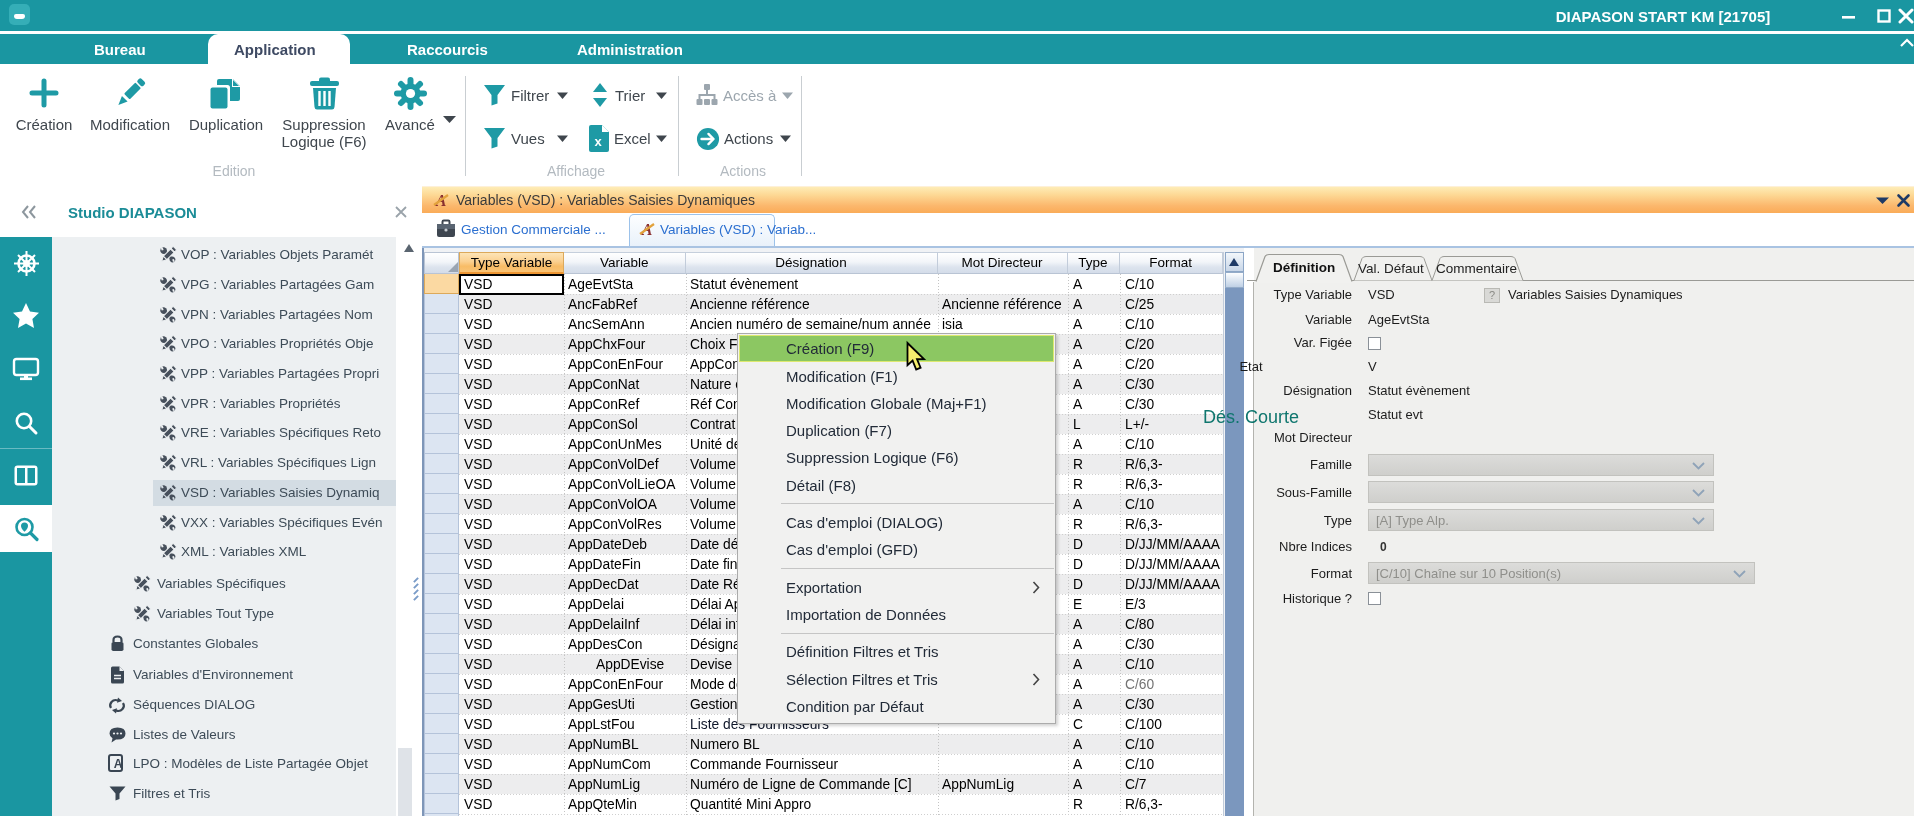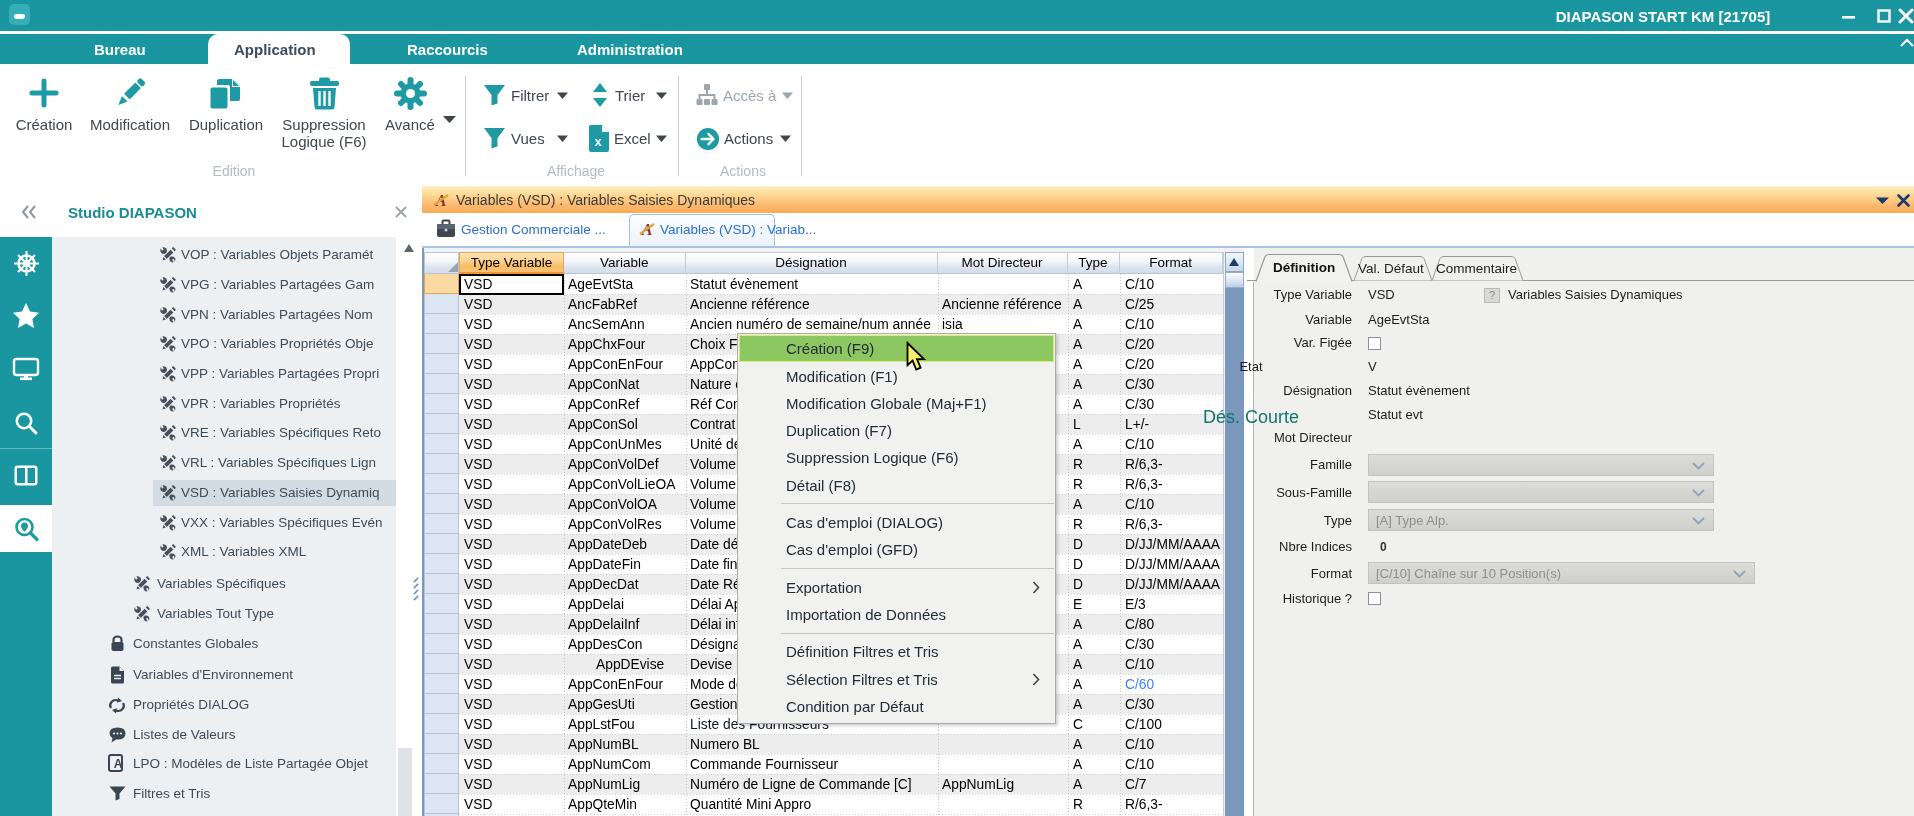--- a/index.html
+++ b/index.html
@@ -378,21 +378,21 @@
       <path d="M9.5 0.5 L14 5 H9.5 Z" fill="#EDF0F2"></path>
       <path d="M4 9.5 H11 M4 12.5 H11" stroke="#EDF0F2" stroke-width="1.6"></path>
     </svg>
 <div class="tx" style="left:133px;top:667px;font-size:13.5px;color:#3D4B57">Variables d'Environnement</div>
 <svg style="left:108px;top:697px" width="18" height="17" viewBox="0 0 18 17">
       <path d="M3 11 Q1 8 3.5 5 Q6 2 10 3.5" stroke="#3A4653" stroke-width="2.2" fill="none"></path>
       <path d="M10 0.5 L14 4 L9 5.8 Z" fill="#3A4653"></path>
       <path d="M15 6 Q17 9 14.5 12 Q12 15 8 13.5" stroke="#3A4653" stroke-width="2.2" fill="none"></path>
       <path d="M8 16.5 L4 13 L9 11.2 Z" fill="#3A4653"></path>
     </svg>
-<div class="tx" style="left:133px;top:697px;font-size:13.5px;color:#3D4B57">Propriétés DIALOG</div>
+<div class="tx" style="left:133px;top:697px;font-size:13.5px;color:#3D4B57">Séquences DIALOG</div>
 <svg style="left:109px;top:727px" width="17" height="16" viewBox="0 0 17 16">
       <path d="M8.5 0.5 Q16.5 0.5 16.5 6.5 Q16.5 12.5 8.5 12.5 L7 12.4 L2.5 15.5 L3.5 11.3 Q0.5 9.5 0.5 6.5 Q0.5 0.5 8.5 0.5 Z" fill="#3A4653"></path>
       <circle cx="5" cy="6.5" r="1.1" fill="#EDF0F2"></circle>
       <circle cx="8.5" cy="6.5" r="1.1" fill="#EDF0F2"></circle>
       <circle cx="12" cy="6.5" r="1.1" fill="#EDF0F2"></circle>
     </svg>
 <div class="tx" style="left:133px;top:727px;font-size:13.5px;color:#3D4B57">Listes de Valeurs</div>
 <svg style="left:108px;top:754px" width="18" height="18" viewBox="0 0 18 18">
       <rect x="1" y="1" width="13" height="16" rx="2" fill="none" stroke="#3A4653" stroke-width="2"></rect>
       <text x="10" y="14" font-size="12" font-weight="bold" fill="#3A4653" text-anchor="middle" font-family="Liberation Sans">A</text>
@@ -591,21 +591,21 @@
 <div class="tx" style="left:596px;top:656.5px;font-size:13.8px;color:#000">AppDEvise</div>
 <div class="tx" style="left:690px;top:656.5px;width:246px;overflow:hidden;font-size:13.8px;color:#000">Devise</div>
 <div class="tx" style="left:1073px;top:656.5px;font-size:13.8px;color:#000">A</div>
 <div class="tx" style="left:1125px;top:656.5px;font-size:13.8px;color:#000">C/10</div>
 <div class="abs" style="left:459px;top:674.0px;width:764px;height:20.0px;background:#FFFFFF"></div>
 <div class="abs" style="left:423.5px;top:674.0px;width:35.5px;height:20.0px;background:#DCE5F2;border:1px solid #B4C3DA;box-sizing:border-box;border-top:none"></div>
 <div class="tx" style="left:464px;top:676.5px;font-size:13.8px;color:#000">VSD</div>
 <div class="tx" style="left:568px;top:676.5px;font-size:13.8px;color:#000">AppConEnFour</div>
 <div class="tx" style="left:690px;top:676.5px;width:246px;overflow:hidden;font-size:13.8px;color:#000">Mode de règlement</div>
 <div class="tx" style="left:1073px;top:676.5px;font-size:13.8px;color:#000">A</div>
-<div class="tx" style="left:1125px;top:676.5px;font-size:13.8px;color:#3b82f6">C/60</div>
+<div class="tx" style="left:1125px;top:676.5px;font-size:13.8px;color:#737373">C/60</div>
 <div class="abs" style="left:459px;top:694.0px;width:764px;height:20.0px;background:#EDEDEE"></div>
 <div class="abs" style="left:423.5px;top:694.0px;width:35.5px;height:20.0px;background:#DCE5F2;border:1px solid #B4C3DA;box-sizing:border-box;border-top:none"></div>
 <div class="tx" style="left:464px;top:696.5px;font-size:13.8px;color:#000">VSD</div>
 <div class="tx" style="left:568px;top:696.5px;font-size:13.8px;color:#000">AppGesUti</div>
 <div class="tx" style="left:690px;top:696.5px;width:246px;overflow:hidden;font-size:13.8px;color:#000">Gestionnaire</div>
 <div class="tx" style="left:1073px;top:696.5px;font-size:13.8px;color:#000">A</div>
 <div class="tx" style="left:1125px;top:696.5px;font-size:13.8px;color:#000">C/30</div>
 <div class="abs" style="left:459px;top:714.0px;width:764px;height:20.0px;background:#FFFFFF"></div>
 <div class="abs" style="left:423.5px;top:714.0px;width:35.5px;height:20.0px;background:#DCE5F2;border:1px solid #B4C3DA;box-sizing:border-box;border-top:none"></div>
 <div class="tx" style="left:464px;top:716.5px;font-size:13.8px;color:#000">VSD</div>

